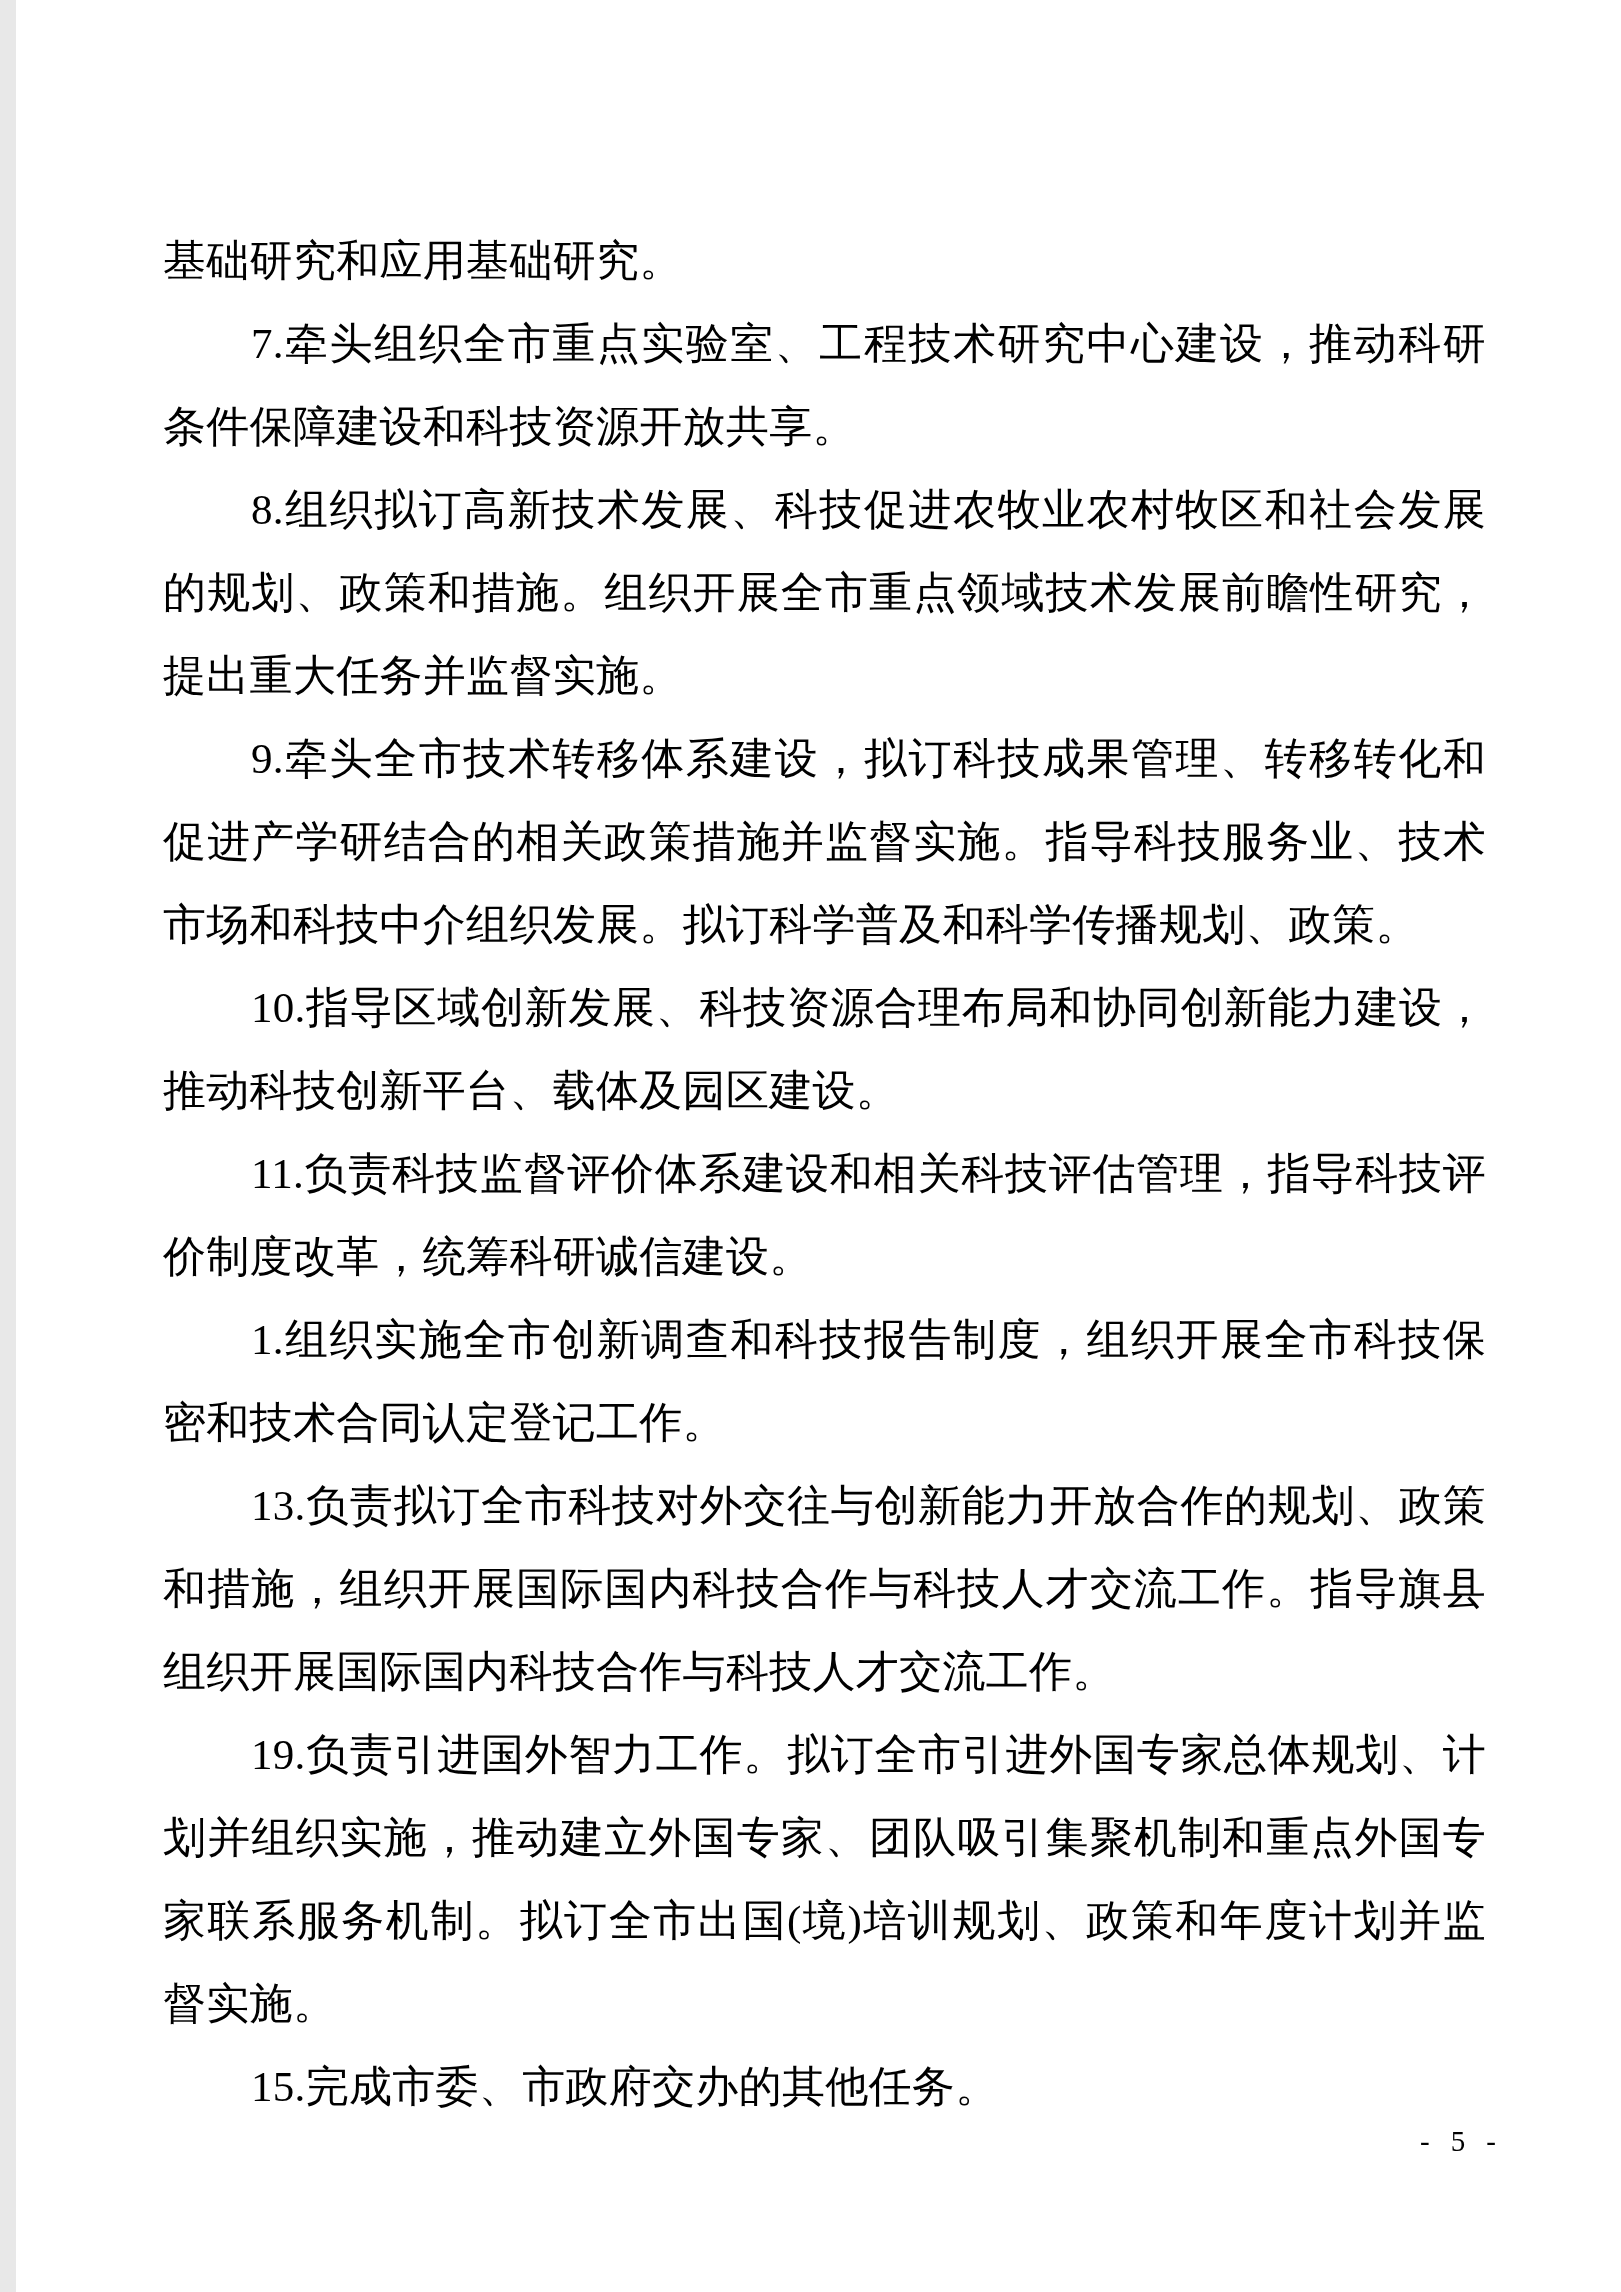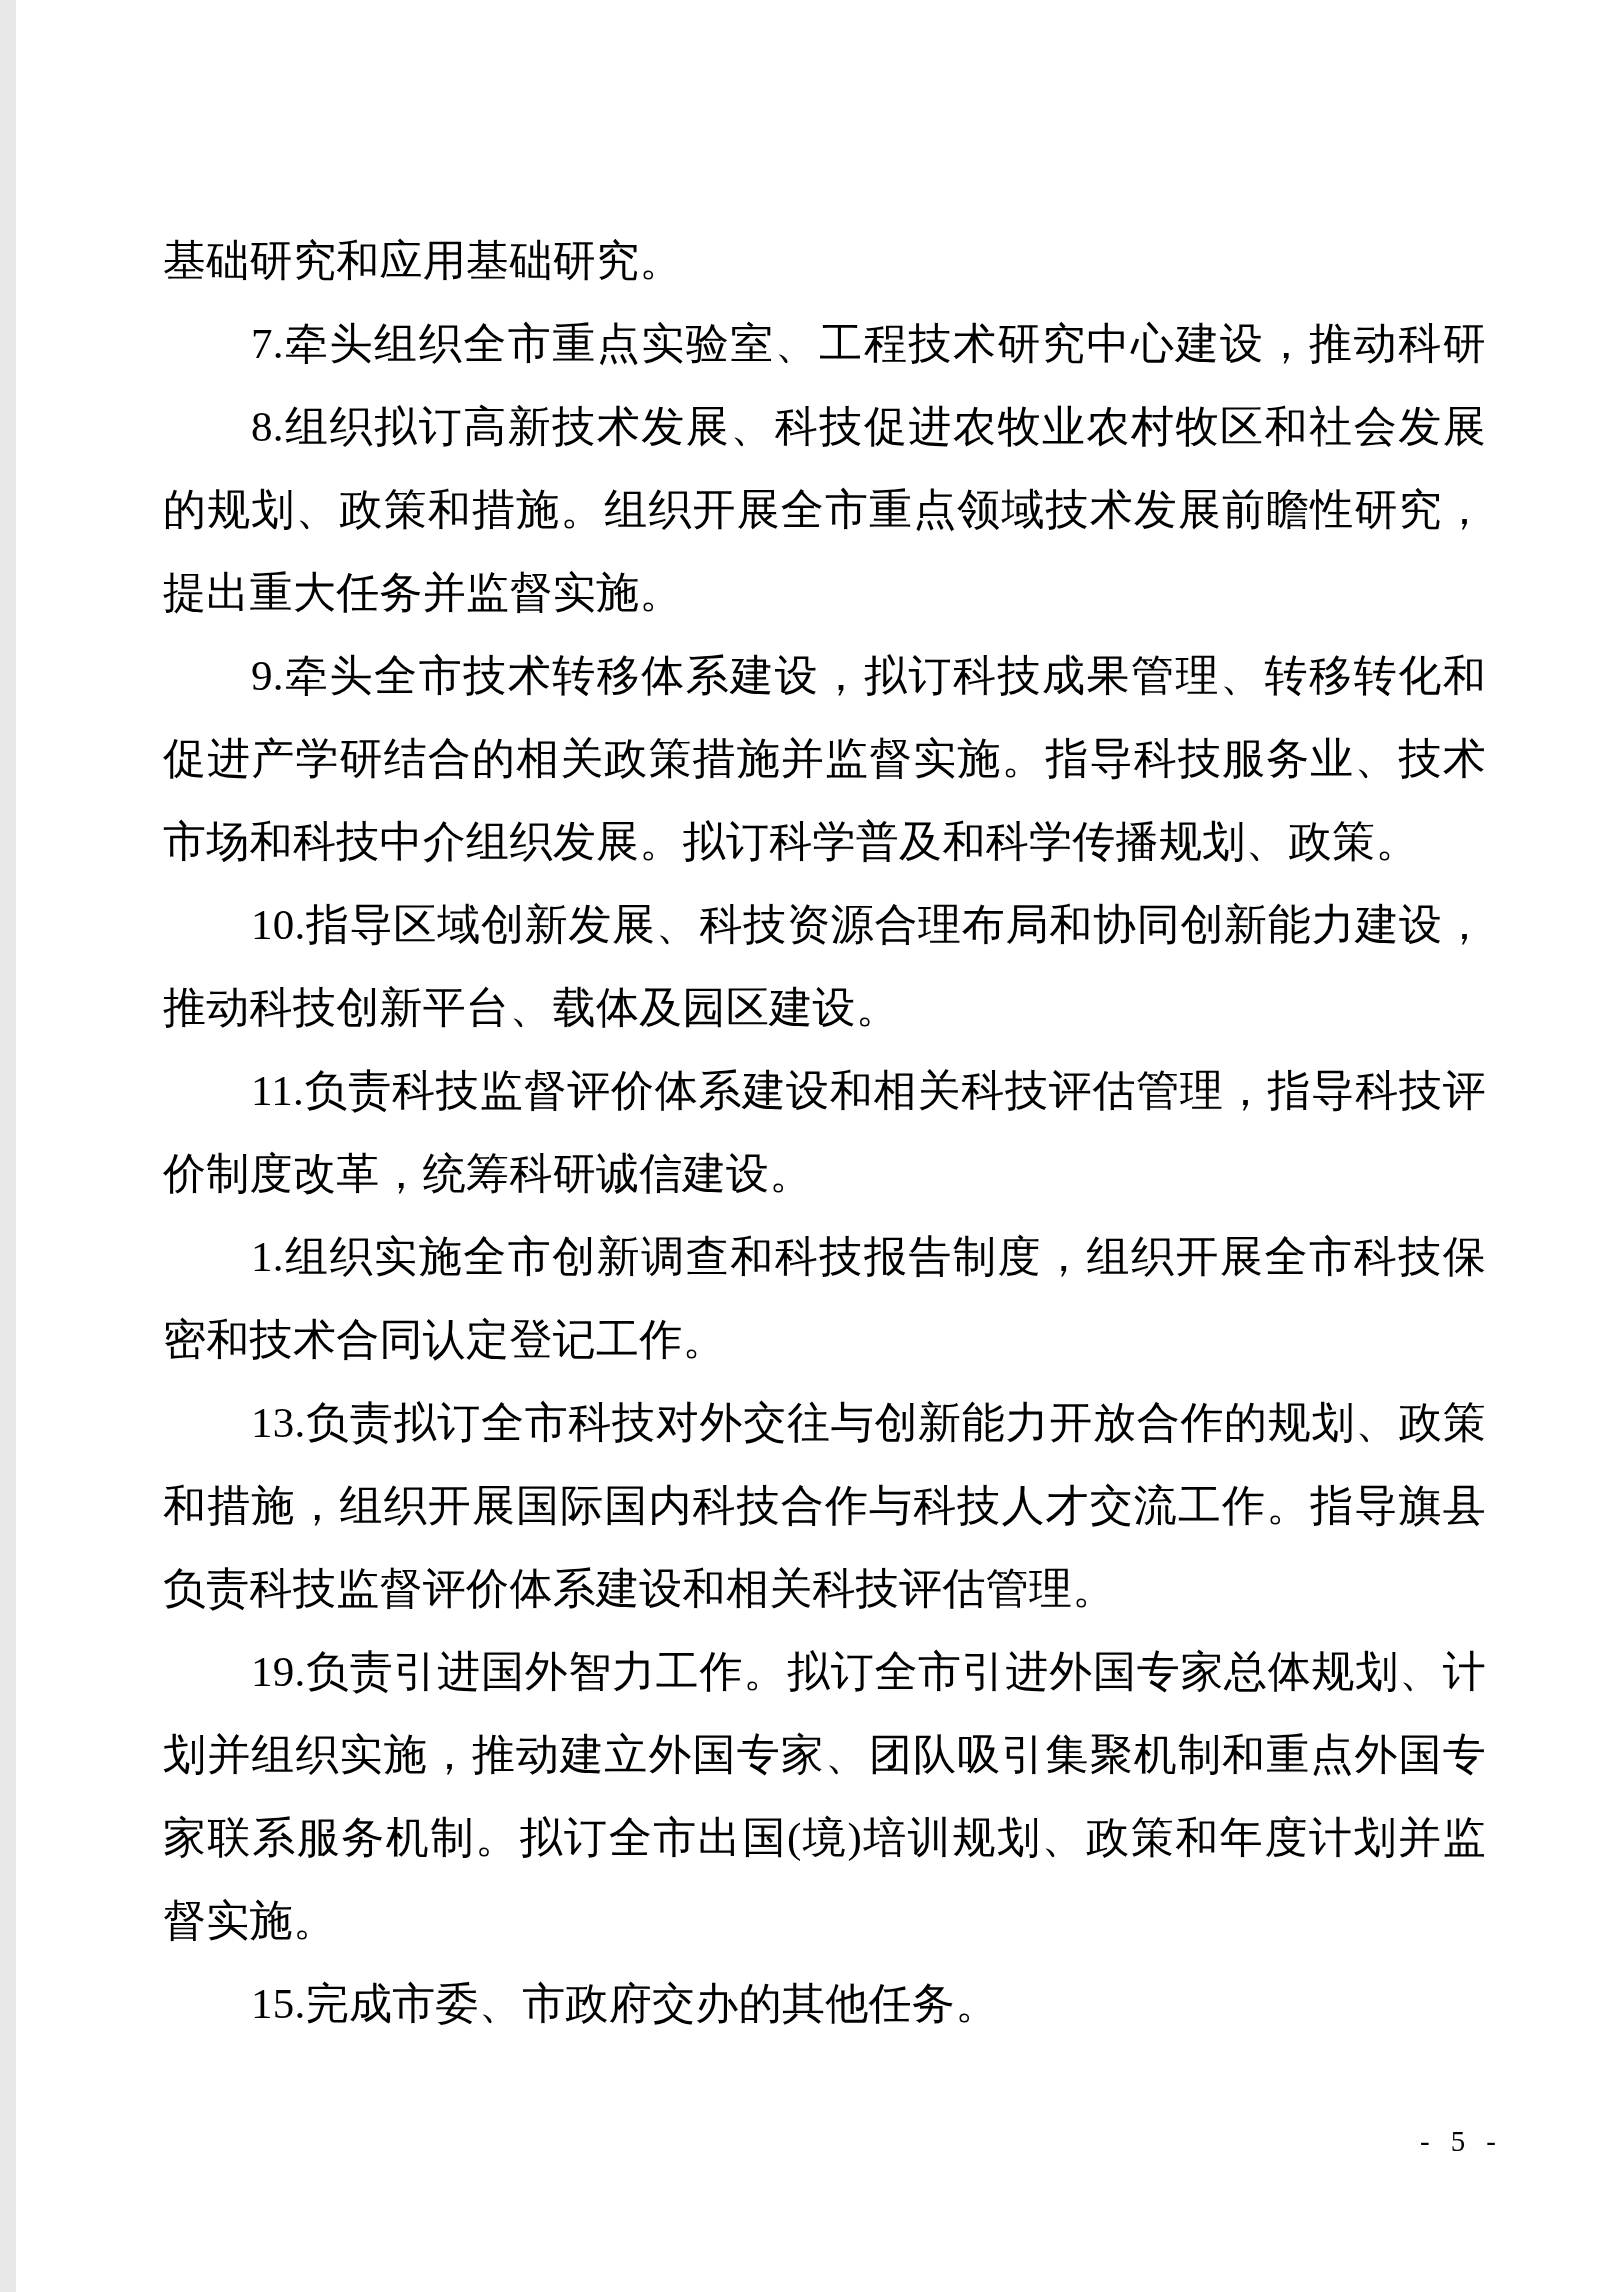--- a/index.html
+++ b/index.html
@@ -56,35 +56,36 @@
     white-space: pre;
   }
 </style>
 </head>
 <body>
 
 <div class="page">
   <div class="content">
       <div class="line">基础研究和应用基础研究。</div>
       <div class="line indent fill">7.牵头组织全市重点实验室、工程技术研究中心建设，推动科研</div>
+      <div class="line">条件保障建设和科技资源开放共享。</div>
       <div class="line indent fill">8.组织拟订高新技术发展、科技促进农牧业农村牧区和社会发展</div>
       <div class="line fill">的规划、政策和措施。组织开展全市重点领域技术发展前瞻性研究，</div>
       <div class="line">提出重大任务并监督实施。</div>
       <div class="line indent fill">9.牵头全市技术转移体系建设，拟订科技成果管理、转移转化和</div>
       <div class="line fill">促进产学研结合的相关政策措施并监督实施。指导科技服务业、技术</div>
       <div class="line">市场和科技中介组织发展。拟订科学普及和科学传播规划、政策。</div>
       <div class="line indent fill">10.指导区域创新发展、科技资源合理布局和协同创新能力建设，</div>
       <div class="line">推动科技创新平台、载体及园区建设。</div>
       <div class="line indent fill">11.负责科技监督评价体系建设和相关科技评估管理，指导科技评</div>
       <div class="line">价制度改革，统筹科研诚信建设。</div>
       <div class="line indent fill">1.组织实施全市创新调查和科技报告制度，组织开展全市科技保</div>
       <div class="line">密和技术合同认定登记工作。</div>
       <div class="line indent fill">13.负责拟订全市科技对外交往与创新能力开放合作的规划、政策</div>
       <div class="line fill">和措施，组织开展国际国内科技合作与科技人才交流工作。指导旗县</div>
-      <div class="line">负责科技监督评价体系建设和相关科技评估管理。</div>
+      <div class="line">组织开展国际国内科技合作与科技人才交流工作。</div>
       <div class="line indent fill">19.负责引进国外智力工作。拟订全市引进外国专家总体规划、计</div>
       <div class="line fill">划并组织实施，推动建立外国专家、团队吸引集聚机制和重点外国专</div>
       <div class="line fill">家联系服务机制。拟订全市出国(境)培训规划、政策和年度计划并监</div>
       <div class="line">督实施。</div>
       <div class="line indent">15.完成市委、市政府交办的其他任务。</div>
     </div>
   <div class="page-number">- 5 -</div>
 </div>
 
 

